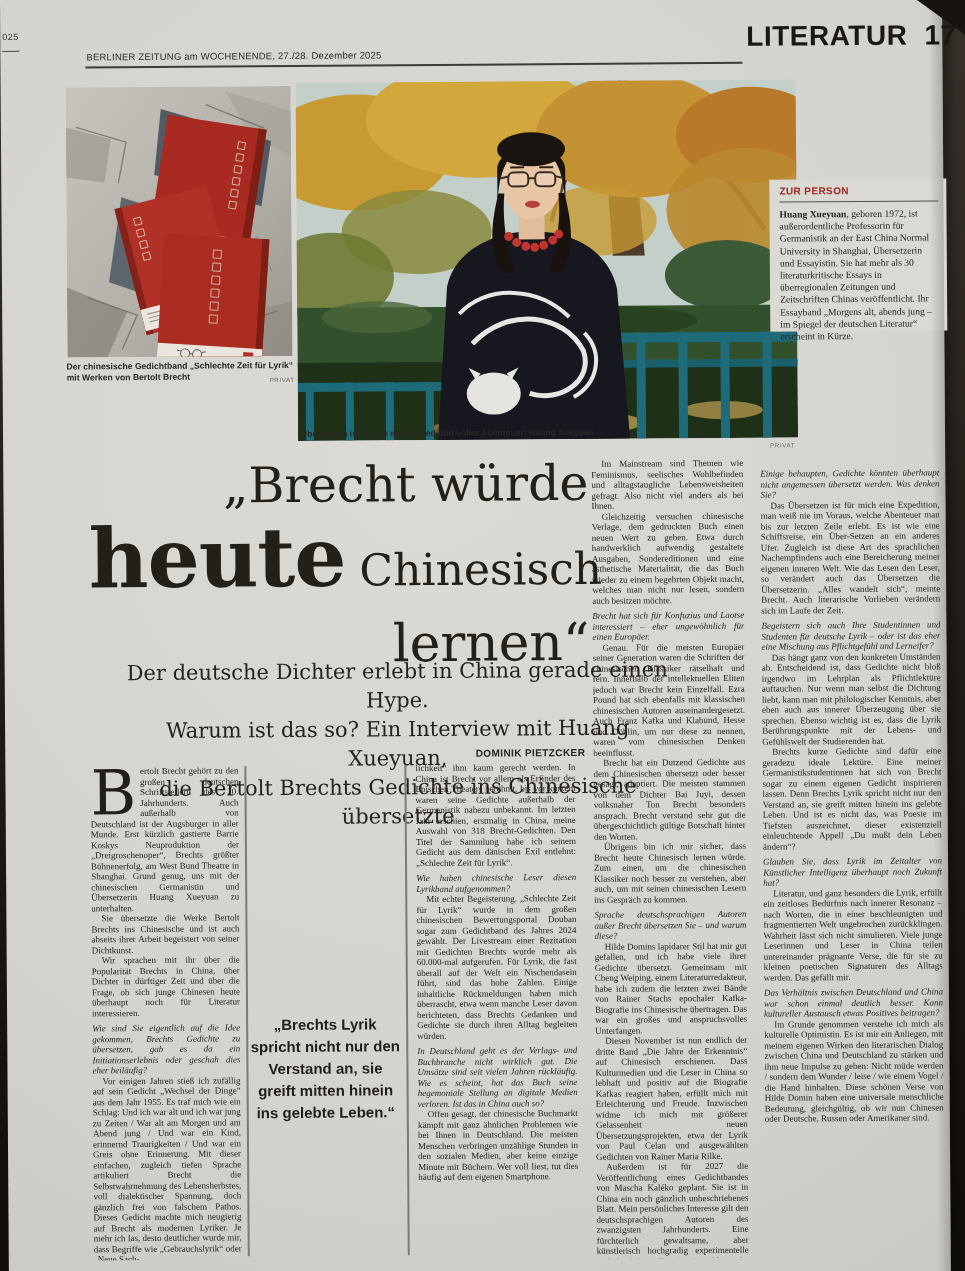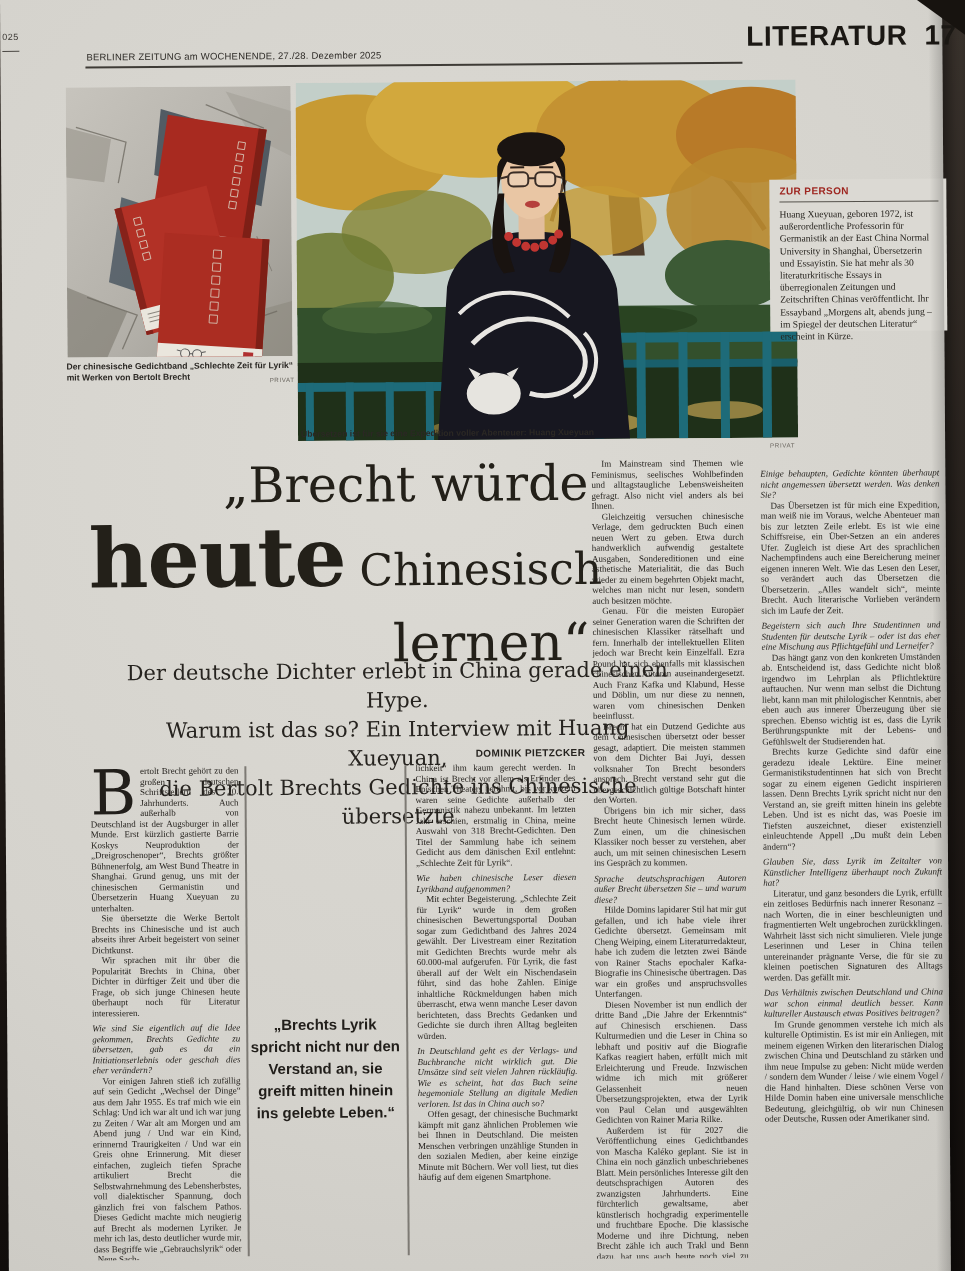--- a/index.html
+++ b/index.html
@@ -31,21 +31,21 @@
   .books-caption{position:absolute;left:64px;top:362px;width:228px;}
   .credit{font-size:6.2px;font-weight:normal;color:#6b6760;letter-spacing:.6px;}
   .books-caption .credit{float:right;margin-top:3px;}
   .portrait-caption{position:absolute;left:298px;top:431px;width:430px;}
   .portrait-credit{position:absolute;left:700px;top:447px;width:92px;text-align:right;}
 
   
   .zur-person{position:absolute;left:768px;top:185px;width:177px;height:152px;background:#dbd9d3;padding:6px 8px 0 10px;box-sizing:border-box;}
   .zur-person-head{font-size:10px;font-weight:bold;color:#9e2620;letter-spacing:.4px;border-bottom:1px solid #55524c;padding-bottom:5px;margin-bottom:6px;}
   .zur-person-body{font-family:"Liberation Serif",serif;font-size:9.6px;line-height:12.2px;color:#26231e;text-align:left;}
-  .zur-person-body .bold{font-weight:normal;}
+  .zur-person-body .bold{font-weight:bold;}
 
   
   .headline{position:absolute;left:85px;top:460px;width:500px;text-align:right;
             font-family:"DejaVu Serif",serif;color:#232019;}
   .hl1{font-size:49px;line-height:55px;}
   .hl2{font-size:44px;line-height:88px;white-space:nowrap;}
   .hl2 .big{font-size:82px;font-weight:bold;letter-spacing:-1px;}
   .hl3{font-size:52px;line-height:58px;}
 
   .standfirst{position:absolute;left:110px;top:660px;width:565px;text-align:center;
@@ -257,34 +257,35 @@
 
     <div class="byline">DOMINIK PIETZCKER</div>
 
     <div class="vrule vrule-a"></div>
     <div class="vrule vrule-b"></div>
 
     <div class="col col1">
         <p class="lead"><span class="dropcap">B</span>ertolt Brecht gehört zu den großen deutschen Schriftstellern des 20. Jahrhunderts. Auch außerhalb von Deutschland ist der Augsburger in aller Munde. Erst kürzlich gastierte Barrie Koskys Neuproduktion der „Dreigroschenoper“, Brechts größter Bühnenerfolg, am West Bund Theatre in Shanghai. Grund genug, uns mit der chinesischen Germanistin und Übersetzerin Huang Xueyuan zu unterhalten.</p>
         <p class="answer">Sie übersetzte die Werke Bertolt Brechts ins Chinesische und ist auch abseits ihrer Arbeit begeistert von seiner Dichtkunst.</p>
         <p class="answer">Wir sprachen mit ihr über die Popularität Brechts in China, über Dichter in dürftiger Zeit und über die Frage, ob sich junge Chinesen heute überhaupt noch für Literatur interessieren.</p>
-        <p class="question">Wie sind Sie eigentlich auf die Idee gekommen, Brechts Gedichte zu übersetzen, gab es da ein Initiationserlebnis oder geschah dies eher verändern?</p>
+        <p class="question">Wie sind Sie eigentlich auf die Idee gekommen, Brechts Gedichte zu übersetzen, gab es da ein Initiationserlebnis oder geschah dies eher beiläufig?</p>
         <p class="answer">Vor einigen Jahren stieß ich zufällig auf sein Gedicht „Wechsel der Dinge“ aus dem Jahr 1955. Es traf mich wie ein Schlag: Und ich war alt und ich war jung zu Zeiten / War alt am Morgen und am Abend jung / Und war ein Kind, erinnernd Traurigkeiten / Und war ein Greis ohne Erinnerung. Mit dieser einfachen, zugleich tiefen Sprache artikuliert Brecht die Selbstwahrnehmung des Lebensherbstes, voll dialektischer Spannung, doch gänzlich frei von falschem Pathos. Dieses Gedicht machte mich neugierig auf Brecht als modernen Lyriker. Je mehr ich las, desto deutlicher wurde mir, dass Begriffe wie „Gebrauchslyrik“ oder „Neue Sach-</p>
       </div>
     <div class="pull-quote">„Brechts Lyrik spricht nicht nur den Verstand an, sie greift mitten hinein ins gelebte Leben.“</div>
     <div class="col col3">
         <p class="flush">lichkeit“ ihm kaum gerecht werden. In China ist Brecht vor allem als Erfinder des Epischen Theaters berühmt, bis vor kurzem waren seine Gedichte außerhalb der Germanistik nahezu unbekannt. Im letzten Jahr erschien, erstmalig in China, meine Auswahl von 318 Brecht-Gedichten. Den Titel der Sammlung habe ich seinem Gedicht aus dem dänischen Exil entlehnt: „Schlechte Zeit für Lyrik“.</p>
         <p class="question">Wie haben chinesische Leser diesen Lyrikband aufgenommen?</p>
         <p class="answer">Mit echter Begeisterung. „Schlechte Zeit für Lyrik“ wurde in dem großen chinesischen Bewertungsportal Douban sogar zum Gedichtband des Jahres 2024 gewählt. Der Livestream einer Rezitation mit Gedichten Brechts wurde mehr als 60.000-mal aufgerufen. Für Lyrik, die fast überall auf der Welt ein Nischendasein führt, sind das hohe Zahlen. Einige inhaltliche Rückmeldungen haben mich überrascht, etwa wenn manche Leser davon berichteten, dass Brechts Gedanken und Gedichte sie durch ihren Alltag begleiten würden.</p>
         <p class="question">In Deutschland geht es der Verlags- und Buchbranche nicht wirklich gut. Die Umsätze sind seit vielen Jahren rückläufig. Wie es scheint, hat das Buch seine hegemoniale Stellung an digitale Medien verloren. Ist das in China auch so?</p>
         <p class="answer">Offen gesagt, der chinesische Buchmarkt kämpft mit ganz ähnlichen Problemen wie bei Ihnen in Deutschland. Die meisten Menschen verbringen unzählige Stunden in den sozialen Medien, aber keine einzige Minute mit Büchern. Wer voll liest, tut dies häufig auf dem eigenen Smartphone.</p>
       </div>
     <div class="col col4">
         <p class="answer">Im Mainstream sind Themen wie Feminismus, seelisches Wohlbefinden und alltagstaugliche Lebensweisheiten gefragt. Also nicht viel anders als bei Ihnen.</p>
         <p class="answer">Gleichzeitig versuchen chinesische Verlage, dem gedruckten Buch einen neuen Wert zu geben. Etwa durch handwerklich aufwendig gestaltete Ausgaben, Sondereditionen und eine ästhetische Materialität, die das Buch wieder zu einem begehrten Objekt macht, welches man nicht nur lesen, sondern auch besitzen möchte.</p>
+        <p class="question">Brecht hat sich für Konfuzius und Laotse interessiert – eher ungewöhnlich für einen Europäer.</p>
         <p class="answer">Genau. Für die meisten Europäer seiner Generation waren die Schriften der chinesischen Klassiker rätselhaft und fern. Innerhalb der intellektuellen Eliten jedoch war Brecht kein Einzelfall. Ezra Pound hat sich ebenfalls mit klassischen chinesischen Autoren auseinandergesetzt. Auch Franz Kafka und Klabund, Hesse und Döblin, um nur diese zu nennen, waren vom chinesischen Denken beeinflusst.</p>
         <p class="answer">Brecht hat ein Dutzend Gedichte aus dem Chinesischen übersetzt oder besser gesagt, adaptiert. Die meisten stammen von dem Dichter Bai Juyi, dessen volksnaher Ton Brecht besonders ansprach. Brecht verstand sehr gut die übergeschichtlich gültige Botschaft hinter den Worten.</p>
         <p class="answer">Übrigens bin ich mir sicher, dass Brecht heute Chinesisch lernen würde. Zum einen, um die chinesischen Klassiker noch besser zu verstehen, aber auch, um mit seinen chinesischen Lesern ins Gespräch zu kommen.</p>
         <p class="question">Sprache deutschsprachigen Autoren außer Brecht übersetzen Sie – und warum diese?</p>
         <p class="answer">Hilde Domins lapidarer Stil hat mir gut gefallen, und ich habe viele ihrer Gedichte übersetzt. Gemeinsam mit Cheng Weiping, einem Literaturredakteur, habe ich zudem die letzten zwei Bände von Rainer Stachs epochaler Kafka-Biografie ins Chinesische übertragen. Das war ein großes und anspruchsvolles Unterfangen.</p>
         <p class="answer">Diesen November ist nun endlich der dritte Band „Die Jahre der Erkenntnis“ auf Chinesisch erschienen. Dass Kulturmedien und die Leser in China so lebhaft und positiv auf die Biografie Kafkas reagiert haben, erfüllt mich mit Erleichterung und Freude. Inzwischen widme ich mich mit größerer Gelassenheit neuen Übersetzungsprojekten, etwa der Lyrik von Paul Celan und ausgewählten Gedichten von Rainer Maria Rilke.</p>
         <p class="answer">Außerdem ist für 2027 die Veröffentlichung eines Gedichtbandes von Mascha Kaléko geplant. Sie ist in China ein noch gänzlich unbeschriebenes Blatt. Mein persönliches Interesse gilt den deutschsprachigen Autoren des zwanzigsten Jahrhunderts. Eine fürchterlich gewaltsame, aber künstlerisch hochgradig experimentelle und fruchtbare Epoche. Die klassische Moderne und ihre Dichtung, neben Brecht zähle ich auch Trakl und Benn dazu, hat uns auch heute noch viel zu sagen, egal ob in China oder in Europa.</p>
       </div>
     <div class="col col5">
         <p class="question">Einige behaupten, Gedichte könnten überhaupt nicht angemessen übersetzt werden. Was denken Sie?</p>

